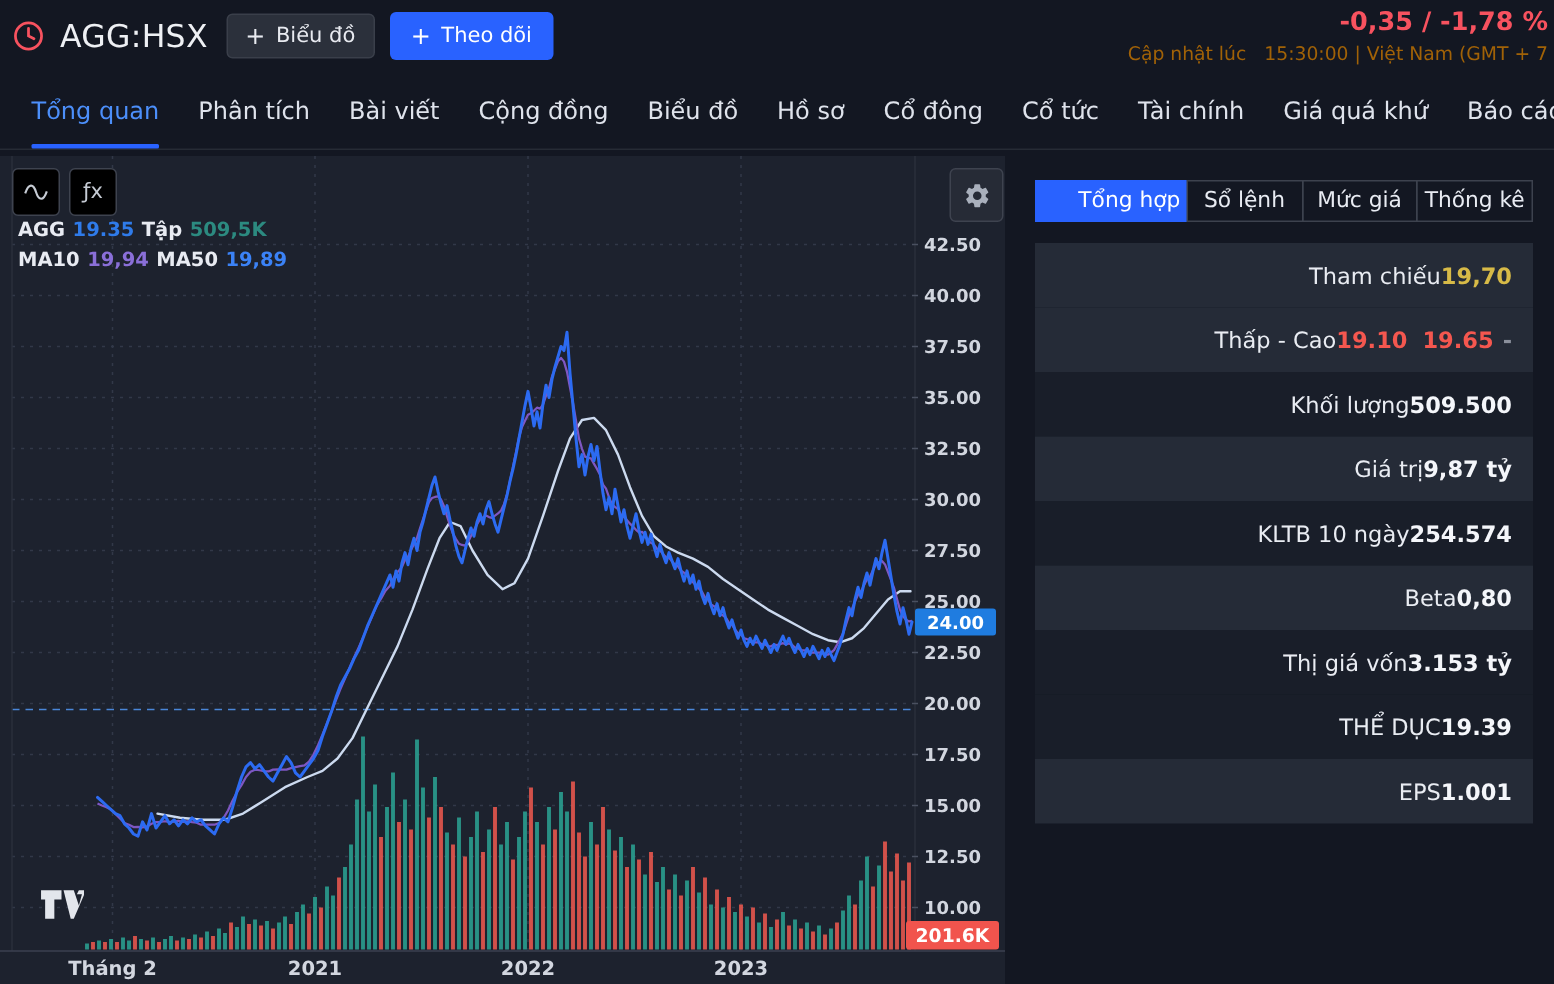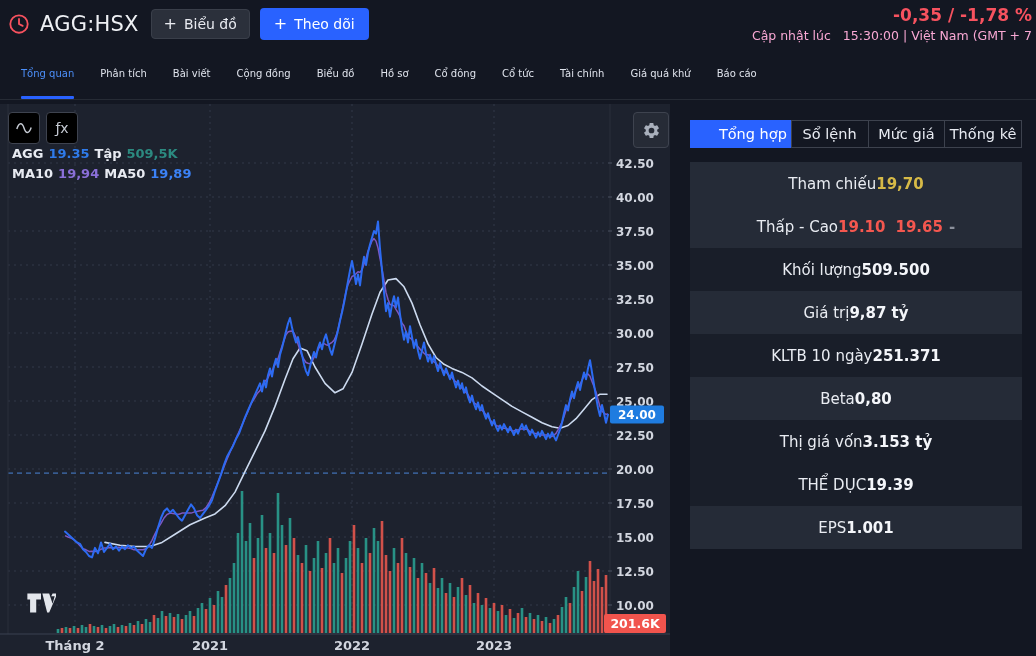--- a/index.html
+++ b/index.html
@@ -11,26 +11,26 @@
   .h-left{display:flex;align-items:center;gap:10px;}
   .clock{width:22px;height:22px;flex:0 0 auto;}
   .title{font-size:21px;color:#eef0f4;font-weight:500;letter-spacing:.2px;margin-right:2px;}
   .btn{display:inline-flex;align-items:center;gap:7px;border:none;border-radius:4px;cursor:pointer;
        font-family:inherit;font-size:14px;}
   .btn-dark{height:30px;background:#2b303b;color:#e8eaf0;padding:0 12px;border:1px solid #3a3f4a;}
   .btn-primary{height:32px;background:#2962ff;color:#ffffff;padding:0 14px;}
   .plus{font-size:16px;line-height:1;}
   .h-right{display:flex;flex-direction:column;align-items:flex-end;gap:3px;padding-right:0;}
   .change{color:#f7525f;font-weight:700;font-size:17px;line-height:19px;white-space:nowrap;}
-  .updated{color:#f9a8d4;font-size:12.5px;white-space:nowrap;}
+  .updated{color:#a16207;font-size:12.5px;white-space:nowrap;}
   .updated .uval{margin-left:12px;}
 
   
   .nav{height:51px;display:flex;align-items:stretch;padding-left:8px;border-bottom:1px solid #262b35;}
-  .nav-tab{position:relative;padding:0 13px;line-height:51px;font-size:10px;color:#dfe3ec;cursor:pointer;white-space:nowrap;}
+  .nav-tab{position:relative;padding:0 13px;line-height:51px;font-size:16px;color:#dfe3ec;cursor:pointer;white-space:nowrap;}
   .nav-tab.active{color:#4c8ffa;}
   .nav-tab .underline{position:absolute;left:13px;right:13px;bottom:0;height:3px;background:#2962ff;border-radius:1px;}
 
   
   .main{position:relative;height:556px;}
   .chart-pane{position:absolute;left:0;top:4px;width:670px;height:552px;background:#1d222e;}
   .chart-pane svg{display:block;}
   .chart-toolbar{position:absolute;left:8px;top:8px;display:flex;gap:6px;}
   .tool-btn{width:30px;height:30px;border-radius:4px;background:#000000;border:1px solid #3e434f;
     color:#c6cbd4;display:flex;align-items:center;justify-content:center;cursor:pointer;font-family:inherit;}
@@ -44,21 +44,21 @@
   .tv-logo{position:absolute;left:26px;top:488px;}
 
   
   .panel{position:absolute;left:690px;top:0;width:332px;height:556px;}
   .panel-tabs{margin-top:20px;display:flex;height:28px;}
   .p-tab{flex:1;display:flex;align-items:center;justify-content:center;font-size:14.5px;color:#e8ebf2;
     border:1px solid #3d424e;margin-left:-1px;cursor:pointer;background:transparent;white-space:nowrap;}
   .p-tab:first-child{margin-left:0;}
   .p-tab.active{background:#2962ff;color:#ffffff;border-color:#2962ff;padding-left:24px;}
   .rows{margin-top:14px;}
-  .stat-row{height:43px;display:flex;align-items:center;justify-content:center;padding:0 14px;}
+  .stat-row{height:43px;display:flex;align-items:center;justify-content:flex-end;padding:0 14px;}
   .stat-row.odd{background:#252b37;} .stat-row.even{background:#191e29;}
   .stat-label{font-size:15px;color:#e9ecf2;}
   .stat-value{font-size:15px;font-weight:700;color:#f4f6fa;white-space:nowrap;}
   .stat-value .v-red{color:#f4574f;} .stat-value .v-yellow{color:#d7ba47;}
   .stat-value .v-dash{color:#8b909c;margin-left:6px;font-weight:700;}
   .stat-value .v-gap{margin-left:10px;}
 </style>
 </head>
 <body>
 
@@ -360,21 +360,21 @@
           <div class="stat-row even">
             <span class="stat-label">Khối lượng</span>
             <span class="stat-value"><span>509.500</span></span>
           </div>
           <div class="stat-row odd">
             <span class="stat-label">Giá trị</span>
             <span class="stat-value"><span>9,87 tỷ</span></span>
           </div>
           <div class="stat-row even">
             <span class="stat-label">KLTB 10 ngày</span>
-            <span class="stat-value"><span>251.371</span></span>
+            <span class="stat-value"><span>254.574</span></span>
           </div>
           <div class="stat-row odd">
             <span class="stat-label">Beta</span>
             <span class="stat-value"><span>0,80</span></span>
           </div>
           <div class="stat-row even">
             <span class="stat-label">Thị giá vốn</span>
             <span class="stat-value"><span>3.153 tỷ</span></span>
           </div>
           <div class="stat-row even">

